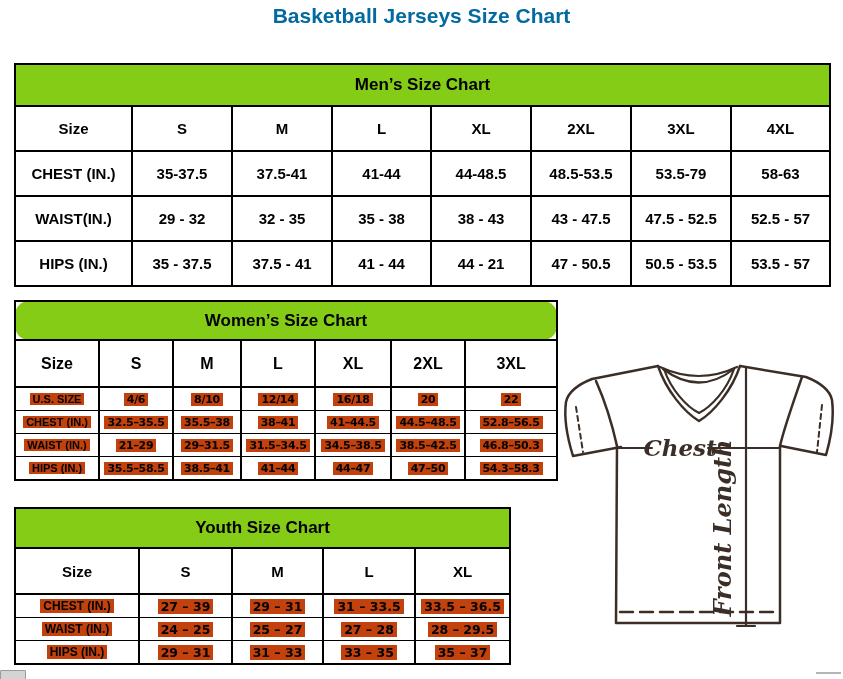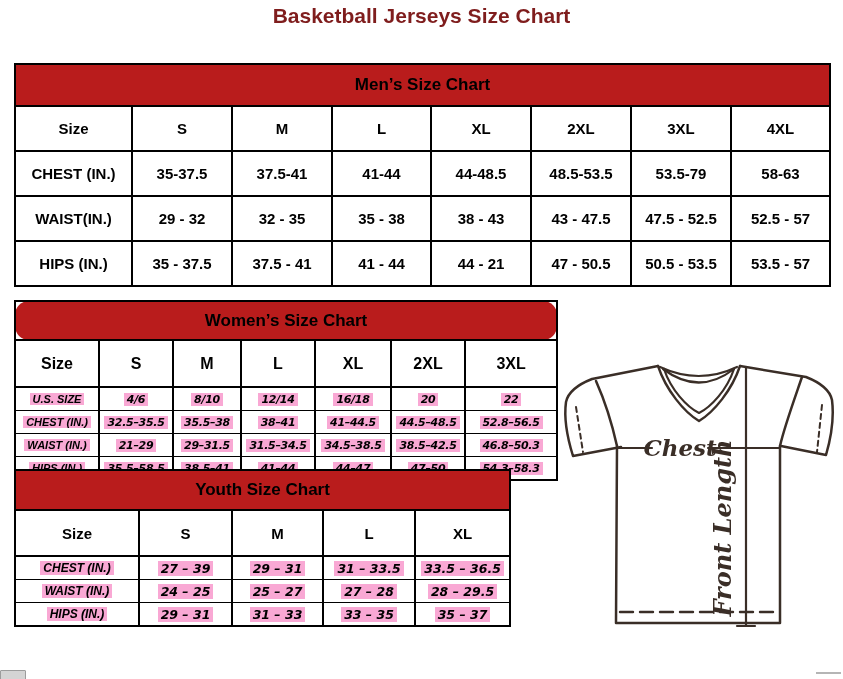--- a/index.html
+++ b/index.html
@@ -2,56 +2,56 @@
 <html><head>
 <meta charset="utf-8">
 <style>
   html,body{margin:0;padding:0;}
   body{
     width:843px;height:679px;position:relative;background:#ffffff;
     font-family:"Liberation Sans",sans-serif;overflow:hidden;
   }
   .page-title{
     position:absolute;left:0;top:4px;width:843px;margin:0;
-    text-align:center;font-size:21px;font-weight:bold;color:#7f1d1d;
+    text-align:center;font-size:21px;font-weight:bold;color:#0369a1;
     letter-spacing:0px;
   }
   table{
     position:absolute;border-collapse:collapse;table-layout:fixed;
     border:2px solid #000;background:#fff;
   }
   th,td{border:2px solid #000;text-align:center;vertical-align:middle;padding:0;color:#000;}
-  .title-row th{background:#b91c1c;font-size:17px;font-weight:bold;}
+  .title-row th{background:#84cc16;font-size:17px;font-weight:bold;}
   .head-row th{font-weight:bold;background:#fff;}
   .data-row th,.data-row td{font-weight:bold;}
 
   
   #mens{left:14px;top:63px;width:815px;}
   #mens .title-row th{height:40px;}
   #mens .head-row th{height:43px;font-size:15px;}
   #mens .data-row th,#mens .data-row td{height:43px;font-size:15px;}
 
   
   #womens{left:14px;top:300px;width:542px;}
   #womens .title-row th{height:37px;border-radius:14px;}
   #womens .head-row th{height:45px;font-size:16px;}
   #womens .data-row th,#womens .data-row td{height:22px;border-width:1px 2px;}
   #womens .data-row th{font-size:11px;}
   #womens .data-row td{font-size:11px;letter-spacing:-0.3px;font-family:"DejaVu Sans",sans-serif;}
 
   
-  #youth{left:14px;top:469px;width:495px;}
+  #youth{left:14px;top:507px;width:495px;}
   #youth .title-row th{height:38px;}
   #youth .head-row th{height:44px;font-size:15px;}
   #youth .data-row th,#youth .data-row td{height:22px;border-width:1px 2px;}
   #youth .data-row th{font-size:12px;}
   #youth .data-row td{font-size:12.5px;font-family:"DejaVu Sans",sans-serif;}
 
   
-  .hl .data-row span{background:#f9a8d4;padding:0 3px;font-style:italic;}
+  .hl .data-row span{background:#c2410c;padding:0 3px;}
 
   
   #jersey{position:absolute;left:556px;top:360px;width:286px;height:298px;}
   .measure-label{
     font-family:"DejaVu Serif",serif;font-style:italic;font-weight:bold;
   }
 
   
   .scroll-thumb{
     position:absolute;left:0;top:670px;width:24px;height:8px;

